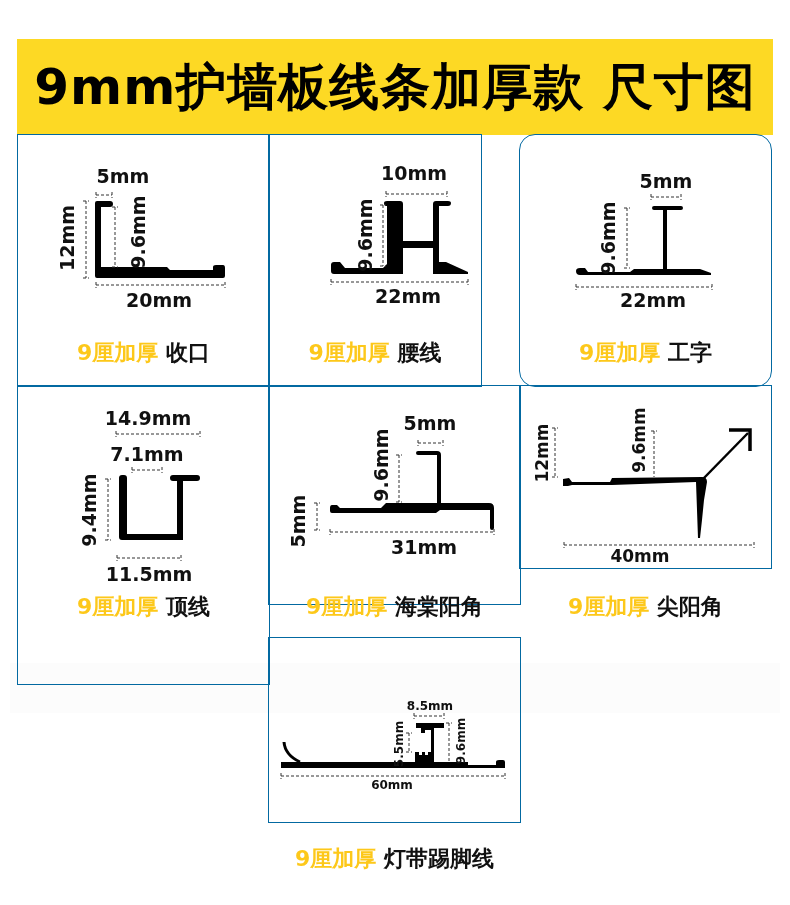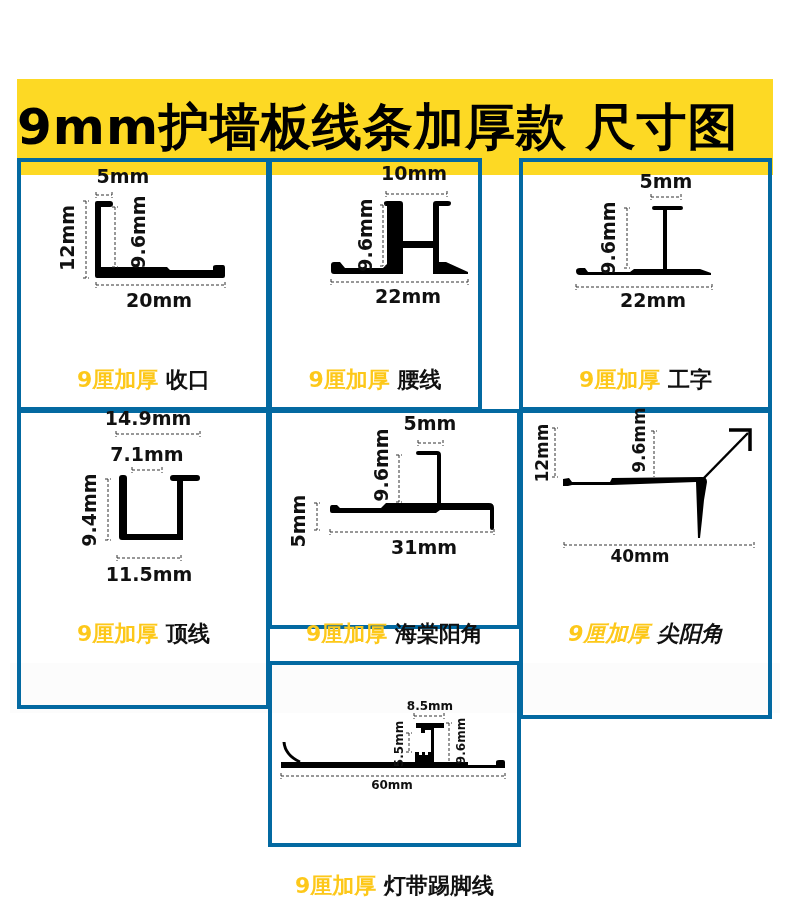--- a/index.html
+++ b/index.html
@@ -1,20 +1,20 @@
 <!DOCTYPE html>
 <html><head>
 <meta charset="utf-8">
 <style>
   html,body{margin:0;padding:0;background:#ffffff;}
   body{width:790px;height:905px;position:relative;overflow:hidden;font-family:"Liberation Sans","DejaVu Sans",sans-serif;}
-  .banner{position:absolute;left:17px;top:39px;width:756px;height:96px;background:#fdd924;display:flex;align-items:center;margin-top:40px;}
+  .banner{position:absolute;left:17px;top:39px;width:756px;height:96px;background:#fdd924;display:flex;align-items:center;justify-content:center;}
   .banner-title{font-family:"DejaVu Sans",sans-serif;font-weight:bold;font-size:50px;color:#000;letter-spacing:1px;white-space:nowrap;}
   .band{position:absolute;left:10px;top:663px;width:770px;height:50px;background:#fcfcfc;}
-  .cell{position:absolute;border:4px solid #0369a1;box-sizing:border-box;background:transparent;margin-top:24px;}
+  .cell{position:absolute;border:1px solid #0369a1;box-sizing:border-box;background:transparent;}
   .caption{position:absolute;left:0;width:100%;text-align:center;font-family:"DejaVu Sans",sans-serif;font-weight:bold;font-size:22px;white-space:nowrap;}
   .cap-y{color:#fdc81a;}
   .cap-k{color:#111;}
   svg.art{position:absolute;left:0;top:0;width:790px;height:905px;pointer-events:none;}
   .dim{font-family:"DejaVu Sans",sans-serif;font-weight:bold;fill:#111;}
   .dash{stroke:#333;stroke-width:1;stroke-dasharray:3 2;fill:none;}
   .prof{fill:#000;}
 </style>
 </head>
 <body>
@@ -28,36 +28,36 @@
 <div class="cell" style="left:17px;top:134px;width:253px;height:253px;">
   <div class="caption" style="top:203px;">
     <span class="cap-y">9厘加厚</span> <span class="cap-k">收口</span>
   </div>
 </div>
 <div class="cell" style="left:268px;top:134px;width:214px;height:253px;">
   <div class="caption" style="top:203px;">
     <span class="cap-y">9厘加厚</span> <span class="cap-k">腰线</span>
   </div>
 </div>
-<div class="cell" style="left:519px;top:134px;width:253px;height:253px;">
+<div class="cell" style="left:519px;top:134px;width:253px;height:253px;border-radius:16px;">
   <div class="caption" style="top:203px;">
     <span class="cap-y">9厘加厚</span> <span class="cap-k">工字</span>
   </div>
 </div>
 <div class="cell" style="left:17px;top:385px;width:253px;height:300px;">
   <div class="caption" style="top:206px;">
     <span class="cap-y">9厘加厚</span> <span class="cap-k">顶线</span>
   </div>
 </div>
 <div class="cell" style="left:268px;top:385px;width:253px;height:220px;">
   <div class="caption" style="top:206px;">
     <span class="cap-y">9厘加厚</span> <span class="cap-k">海棠阳角</span>
   </div>
 </div>
-<div class="cell" style="left:519px;top:385px;width:253px;height:310px;font-style:italic;">
+<div class="cell" style="left:519px;top:385px;width:253px;height:184px;">
   <div class="caption" style="top:206px;">
     <span class="cap-y">9厘加厚</span> <span class="cap-k">尖阳角</span>
   </div>
 </div>
 <div class="cell" style="left:268px;top:637px;width:253px;height:186px;">
   <div class="caption" style="top:206px;">
     <span class="cap-y">9厘加厚</span> <span class="cap-k">灯带踢脚线</span>
   </div>
 </div>
 

